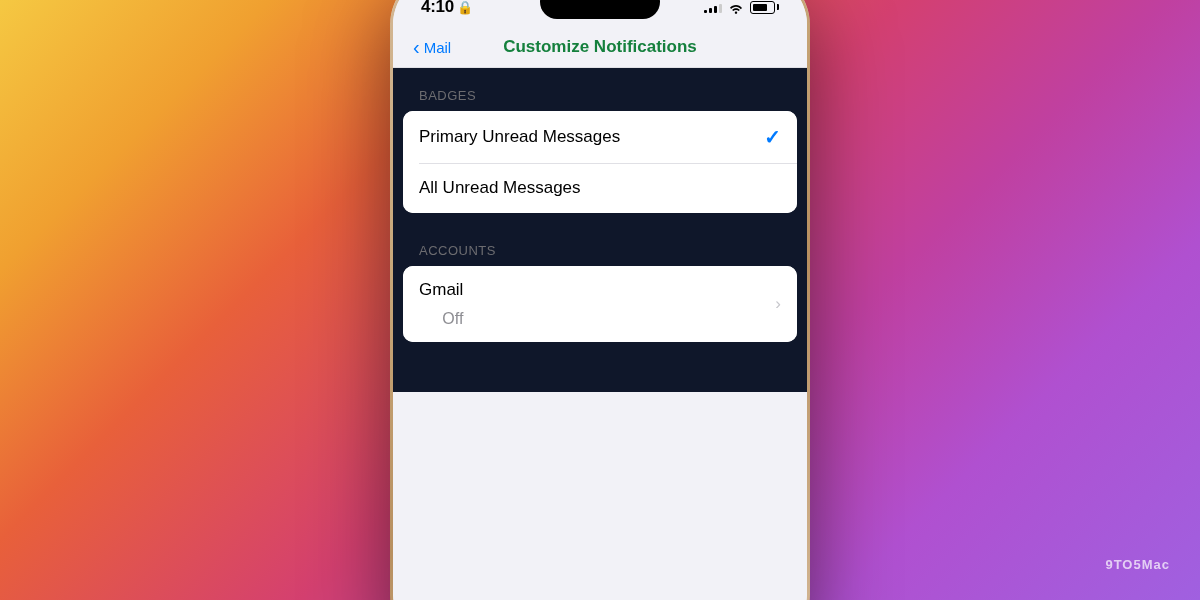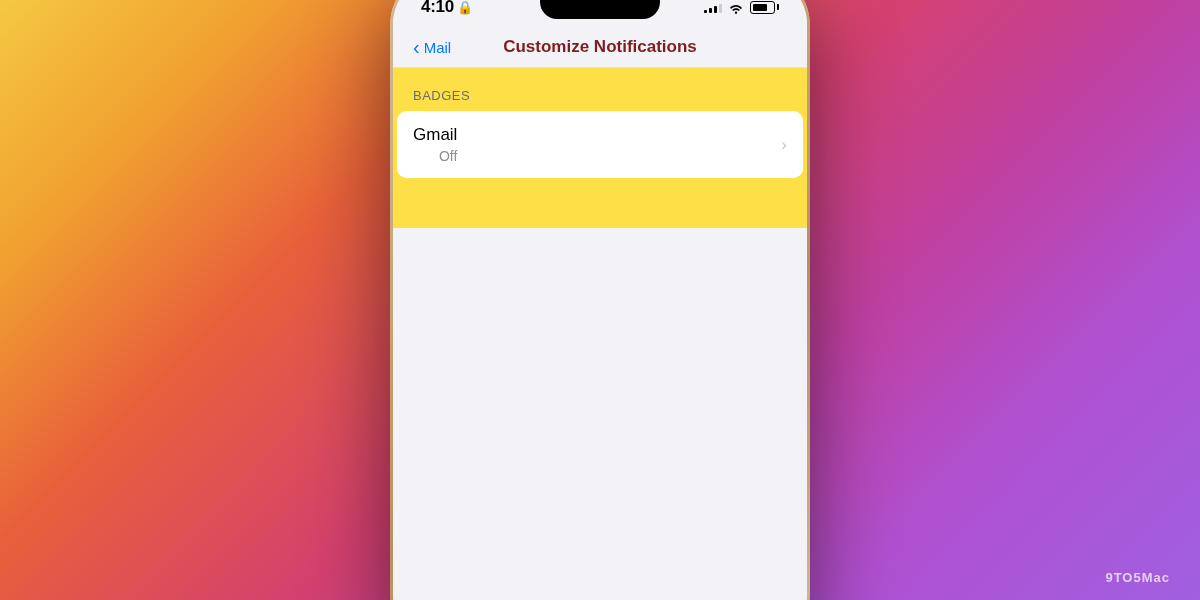--- a/index.html
+++ b/index.html
@@ -160,28 +160,28 @@
 
     .nav-back-label {
       font-size: 15px;
       font-weight: 400;
       color: #007aff;
     }
 
     .nav-title {
       font-size: 17px;
       font-weight: 600;
-      color: #7f1d1d;
+      color: #15803d;
       text-align: right;
     }
 
     
     .content {
-      padding: 20px 4px;
-      background: #fde047;
+      padding: 20px 10px;
+      background: #0f172a;
       flex: 1;
     }
 
     .section-label {
       font-size: 13px;
       font-weight: 400;
       color: #6c6c70;
       text-transform: uppercase;
       letter-spacing: 0.5px;
       margin-bottom: 8px;
@@ -227,23 +227,23 @@
       font-weight: 600;
     }
 
     .list-item-sub {
       display: flex;
       flex-direction: column;
       text-align: right;
     }
 
     .list-item-subtitle {
-      font-size: 14px;
+      font-size: 16px;
       color: #8e8e93;
-      margin-top: 3px;
+      margin-top: 10px;
     }
 
     .list-item-chevron {
       color: #c7c7cc;
       font-size: 17px;
     }
 
     
     .lock-icon {
       font-size: 13px;
@@ -251,21 +251,21 @@
     }
 
     
     .section {
       margin-bottom: 0;
     }
 
     
     .watermark {
       position: absolute;
-      bottom: 15px;
+      bottom: 28px;
       right: 30px;
       font-size: 13px;
       font-weight: 700;
       color: rgba(255,255,255,0.7);
       letter-spacing: 1px;
       z-index: 10;
     }
   </style>
 </head>
 <body>
@@ -308,23 +308,33 @@
           <span class="nav-back-chevron">‹</span>
           <span class="nav-back-label">Mail</span>
         </div>
         <span class="nav-title">Customize Notifications</span>
       </div>
 
       <div class="content">
 
         <div class="section">
           <div class="section-label">BADGES</div>
+          <div class="list-group">
+            <div class="list-item">
+              <span class="list-item-text">Primary Unread Messages</span>
+              <span class="list-item-check">✓</span>
+            </div>
+            <div class="list-item">
+              <span class="list-item-text">All Unread Messages</span>
+            </div>
+          </div>
         </div>
 
         <div class="section">
+          <div class="section-label">ACCOUNTS</div>
           <div class="list-group">
             <div class="list-item">
               <div class="list-item-sub">
                 <span class="list-item-text">Gmail</span>
                 <span class="list-item-subtitle">Off</span>
               </div>
               <span class="list-item-chevron">›</span>
             </div>
           </div>
         </div>

